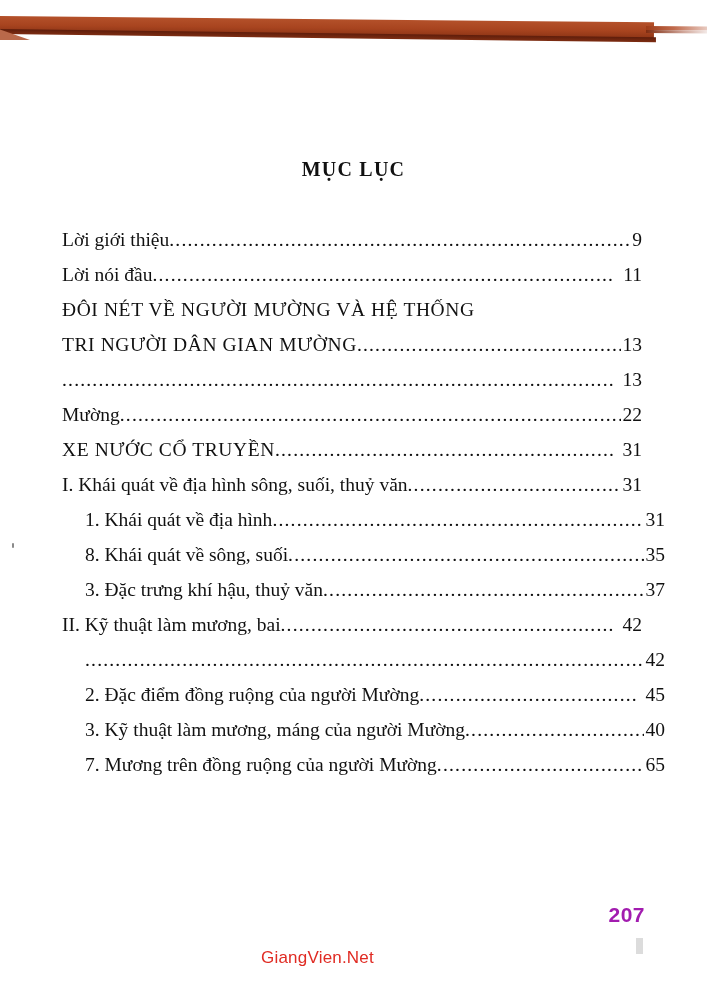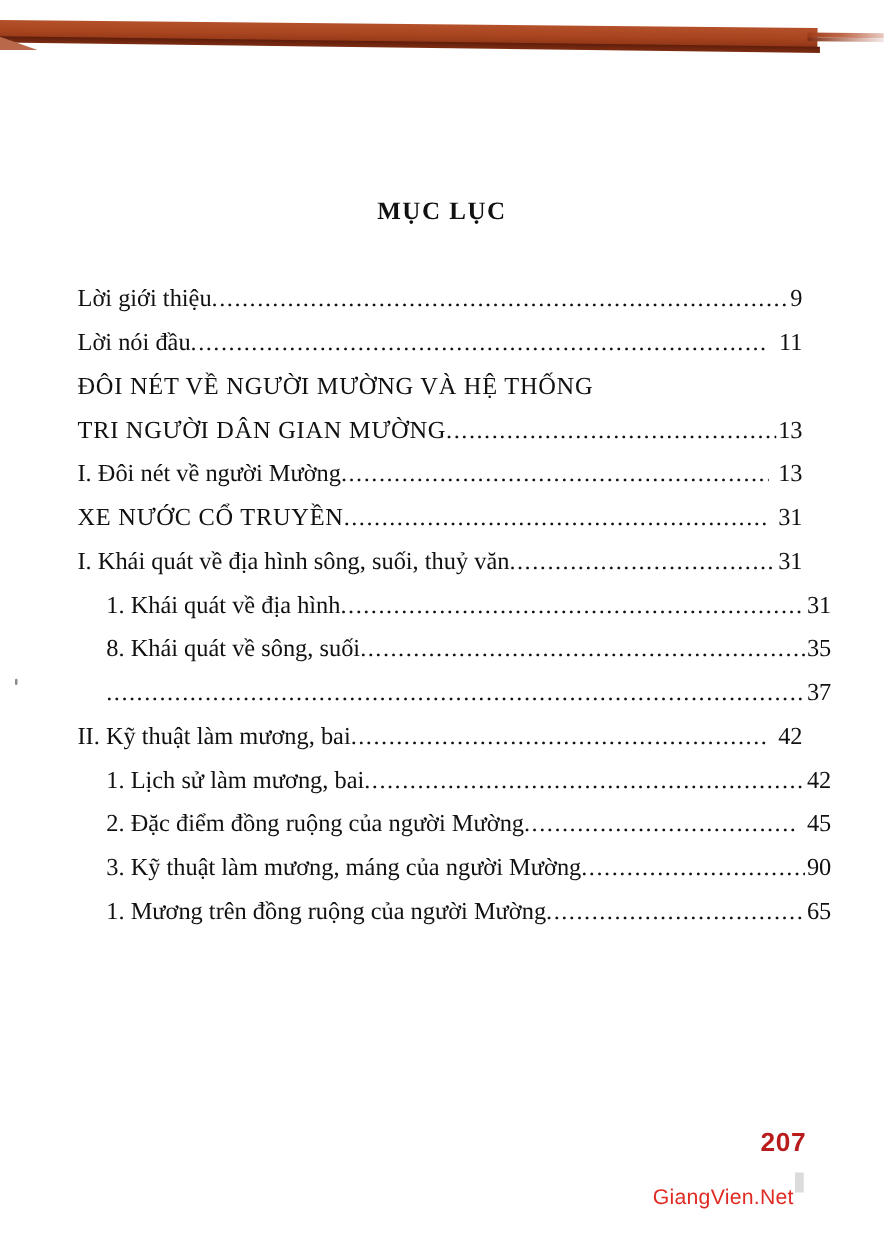--- a/index.html
+++ b/index.html
@@ -144,28 +144,28 @@
 
   
   #folio {
     position: absolute;
     right: 62px;
     top: 903px;
     font-family: "Liberation Sans", "DejaVu Sans", sans-serif;
     font-size: 21px;
     font-weight: bold;
     letter-spacing: 0.5px;
-    color: #b91c1c;
+    color: #a21caf;
   }
   #watermark {
     position: absolute;
     left: 0;
     top: 948px;
     width: 635px;
-    text-align: right;
+    text-align: center;
     font-family: "Liberation Sans", "DejaVu Sans", sans-serif;
     font-size: 17px;
     color: #e02b23;
     letter-spacing: 0.2px;
   }
 
   
   .speck {
     position: absolute;
     background: #8a8a8a;
@@ -203,23 +203,27 @@
       </div>
       <div class="toc-row lvl1 caps cont">
         <span class="toc-label">ĐÔI NÉT VỀ NGƯỜI MƯỜNG VÀ HỆ THỐNG</span>
       </div>
       <div class="toc-row lvl1 caps">
         <span class="toc-label">TRI NGƯỜI DÂN GIAN MƯỜNG</span>
         <span class="toc-leader"></span>
         <span class="toc-page">13</span>
       </div>
       <div class="toc-row lvl1">
-        <span class="toc-label">I. Đôi nét về người Mường</span>
         <span class="toc-leader"></span>
         <span class="toc-page gap">13</span>
+      </div>
+      <div class="toc-row lvl1">
+        <span class="toc-label">Mường</span>
+        <span class="toc-leader"></span>
+        <span class="toc-page">22</span>
       </div>
       <div class="toc-row lvl1 caps">
         <span class="toc-label">XE NƯỚC CỔ TRUYỀN</span>
         <span class="toc-leader"></span>
         <span class="toc-page gap">31</span>
       </div>
       <div class="toc-row lvl1">
         <span class="toc-label">I. Khái quát về địa hình sông, suối, thuỷ văn</span>
         <span class="toc-leader"></span>
         <span class="toc-page">31</span>
@@ -228,45 +232,45 @@
         <span class="toc-label">1.  Khái quát về địa hình</span>
         <span class="toc-leader"></span>
         <span class="toc-page">31</span>
       </div>
       <div class="toc-row lvl2">
         <span class="toc-label">8.  Khái quát về sông, suối</span>
         <span class="toc-leader"></span>
         <span class="toc-page">35</span>
       </div>
       <div class="toc-row lvl2">
+        <span class="toc-label">3. Đặc trưng khí hậu, thuỷ văn</span>
         <span class="toc-leader"></span>
         <span class="toc-page">37</span>
       </div>
       <div class="toc-row lvl1">
         <span class="toc-label">II. Kỹ thuật làm mương, bai</span>
         <span class="toc-leader"></span>
         <span class="toc-page gap">42</span>
       </div>
       <div class="toc-row lvl2">
-        <span class="toc-label">1. Lịch sử làm mương, bai</span>
         <span class="toc-leader"></span>
         <span class="toc-page">42</span>
       </div>
       <div class="toc-row lvl2">
         <span class="toc-label">2. Đặc điểm đồng ruộng của người Mường</span>
         <span class="toc-leader"></span>
         <span class="toc-page gap">45</span>
       </div>
       <div class="toc-row lvl2">
         <span class="toc-label">3. Kỹ thuật làm mương, máng của người Mường</span>
         <span class="toc-leader"></span>
-        <span class="toc-page">90</span>
-      </div>
-      <div class="toc-row lvl2">
-        <span class="toc-label">1. Mương trên đồng ruộng của người Mường</span>
+        <span class="toc-page">40</span>
+      </div>
+      <div class="toc-row lvl2">
+        <span class="toc-label">7. Mương trên đồng ruộng của người Mường</span>
         <span class="toc-leader"></span>
         <span class="toc-page">65</span>
       </div>
     </div>
 
   <div class="speck" id="speck-left"></div>
   <div class="speck" id="speck-folio"></div>
 
   <div id="folio">207</div>
   <div id="watermark">GiangVien.Net</div>

